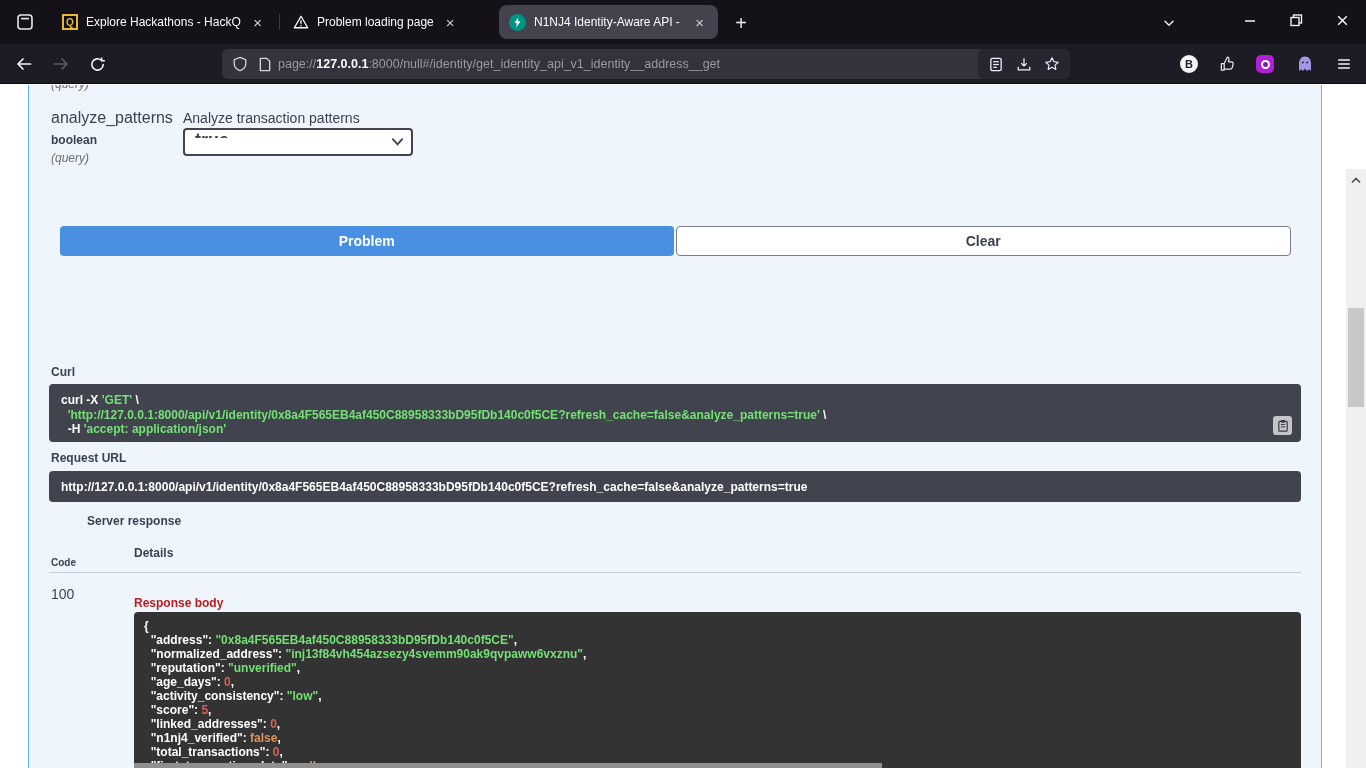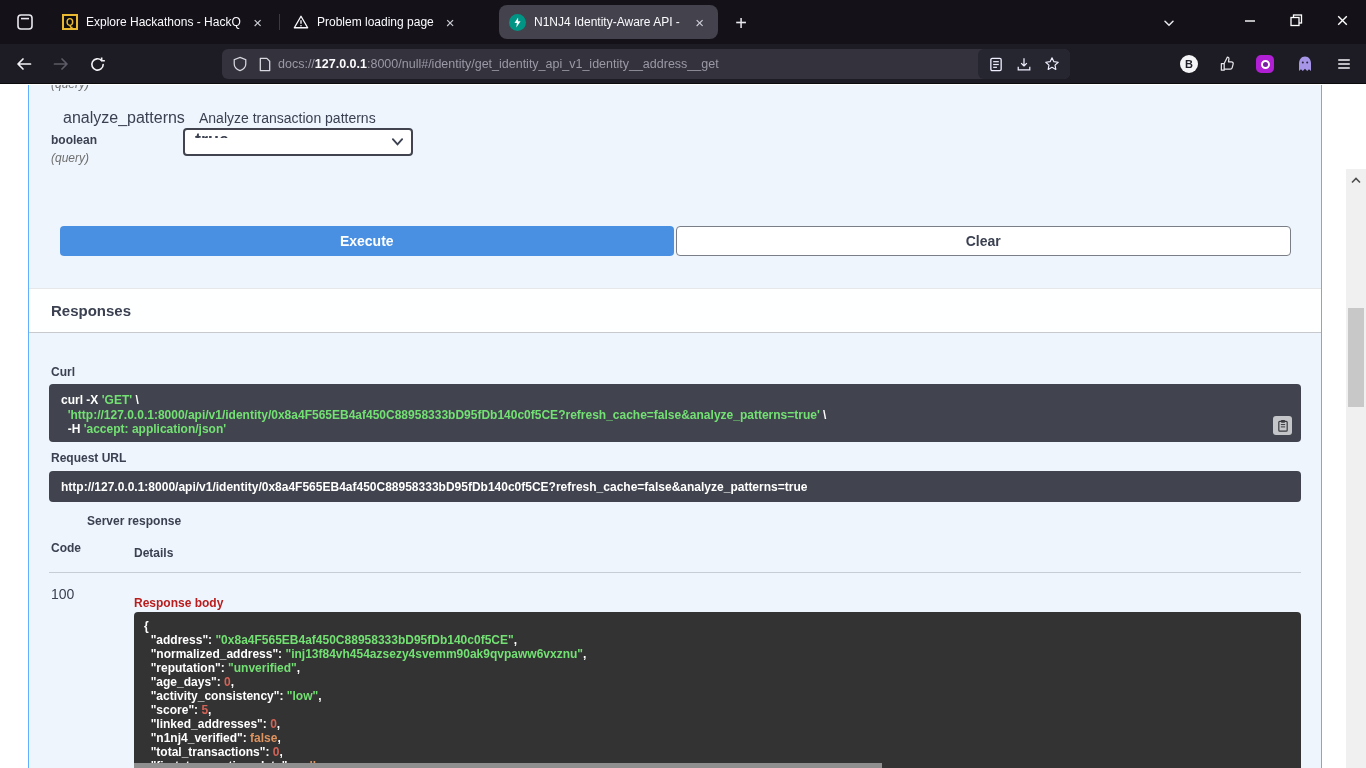--- a/index.html
+++ b/index.html
@@ -30,24 +30,24 @@
   .ext-icon { position:absolute; top:6px; width:28px; height:28px; display:flex; align-items:center; justify-content:center; }
   .ext-b { width:18px; height:18px; background:#f5f5f7; border-radius:50%; color:#20202a; font-weight:bold; font-size:11px; display:flex; align-items:center; justify-content:center; }
   .ext-purple { width:18px; height:18px; border-radius:5px; background:#b01fd4; display:flex; align-items:center; justify-content:center; }
   .ext-purple .ring { width:9px; height:9px; border:2px solid #fff; border-radius:50%; background:#7a1fa2; }
 
   
   .page { position:absolute; left:0; top:85px; width:1366px; height:683px; background:#fff; overflow:hidden; }
   .opblock { position:absolute; left:28px; top:0; width:1294px; height:683px; background:#eef5fd; border-left:1px solid #61affe; border-right:1px solid #61affe; overflow:hidden; }
   .mono { font-family:Liberation Sans, sans-serif; }
   .partial-query { position:absolute; left:22px; top:-8px; font-size:12px; font-style:italic; color:#6f6f6f; }
-  .param-name { position:absolute; left:22px; top:24px; font-size:16px; color:#3b4151;margin-left:12px; }
+  .param-name { position:absolute; left:22px; top:24px; font-size:16px; color:#3b4151; }
   .param-type { position:absolute; left:22px; top:48px; font-size:12px; font-weight:bold; color:#3b4151; }
   .param-loc  { position:absolute; left:22px; top:66px; font-size:12px; font-style:italic; color:#6f6f6f; }
-  .param-desc { position:absolute; left:170px; top:25px; font-size:14px; color:#3b4151; }
+  .param-desc { position:absolute; left:154px; top:25px; font-size:14px; color:#3b4151; }
   .param-select { position:absolute; left:154px; top:43px; width:230px; height:28px; border:2px solid #41444e; border-radius:4px; background:#fff; font-family:"Liberation Sans",sans-serif; font-size:18px; font-weight:bold; color:#3b4151; padding:0 28px 16px 10px; -webkit-appearance:none; appearance:none; }
   .select-chev { position:absolute; left:362px; top:52px; pointer-events:none; }
 
   .btn-row { position:absolute; left:31px; top:141px; width:1231px; height:30px; display:flex; gap:2px; }
   .btn-execute { flex:1; background:#4990e2; border:none; border-radius:4px; color:#fff; font-weight:bold; font-size:14px; font-family:"Liberation Sans",sans-serif; }
   .btn-clear { flex:1; background:#fff; border:1px solid #7a7f87; border-radius:4px; color:#3b4151; font-weight:bold; font-size:14px; font-family:"Liberation Sans",sans-serif; }
 
   .section-header { position:absolute; left:0; top:203px; width:100%; height:45px; background:rgba(255,255,255,0.92); border-top:1px solid rgba(59,65,81,0.12); border-bottom:1px solid rgba(59,65,81,0.28); display:flex; align-items:center; }
   .section-header h4 { font-size:15px; font-weight:bold; color:#3b4151; margin-left:22px; }
 
@@ -56,21 +56,21 @@
   .code-line { white-space:pre; }
   .tok-cmd { color:#ffffff; font-weight:bold; }
   .tok-plain { color:#ffffff; font-weight:bold; }
   .tok-str { color:#73e073; font-weight:bold; }
   .tok-key { color:#ffffff; font-weight:bold; }
   .tok-num { color:#d36357; font-weight:bold; }
   .tok-kw { color:#de935f; font-weight:bold; }
   .copy-btn { position:absolute; right:12px; bottom:8px; width:19px; height:19px; background:#c3c5c9; border-radius:3px; display:flex; align-items:center; justify-content:center; }
   .requrl-block { position:absolute; left:20px; top:386px; width:1252px; height:31px; background:#41444e; border-radius:4px; color:#fff; font-weight:bold; font-size:12px; display:flex; align-items:center; padding:0 12px; white-space:nowrap; overflow:hidden; }
   .tbl-divider { position:absolute; left:20px; top:487px; width:1252px; height:1px; background:rgba(59,65,81,0.22); }
-  .code-hdr { position:absolute; left:22px; top:456px; font-size:12px; font-weight:bold; color:#3b4151; }
+  .code-hdr { position:absolute; left:22px; top:472px; font-size:10px; font-weight:bold; color:#3b4151; }
   .details-hdr { position:absolute; left:105px; top:461px; font-size:12px; font-weight:bold; color:#3b4151; }
   .status-code { position:absolute; left:22px; top:501px; font-size:14px; color:#3b4151; }
   .respbody-lbl { position:absolute; left:105px; top:511px; font-size:12px; font-weight:bold; color:#b91c1c; }
   .resp-block { position:absolute; left:105px; top:527px; width:1167px; height:170px; background:#333333; border-radius:4px 4px 0 0; padding:7px 10px; font-size:12px; line-height:14px; overflow:hidden; }
   .h-scroll-thumb { position:absolute; left:105px; top:678px; width:748px; height:5px; background:#8f8f8f; }
 
   
   .v-scrollbar { position:absolute; left:1346px; top:84px; width:20px; height:684px; background:#f0f0f0; }
   .v-thumb { position:absolute; left:2px; top:139px; width:16px; height:99px; background:#c8c8c8; }
   .sb-arrow { position:absolute; left:0; width:20px; height:18px; display:flex; align-items:center; justify-content:center; color:#4d4d4d; }
@@ -166,21 +166,21 @@
         <svg width="16" height="16" viewBox="0 0 18 18">
           <path d="M9 1.5 L15.5 4 v5 c0 4.2-3.2 6.3-6.5 7.5 C5.7 15.3 2.5 13.2 2.5 9 V4 Z" fill="none" stroke="#d7d7de" stroke-width="1.4"></path>
         </svg>
       </div>
       <div style="margin-left:10px; display:flex; align-items:center;">
         <svg width="14" height="15" viewBox="0 0 14 16">
           <path d="M2 1.5 h7 l3 3 V14.5 H2 Z" fill="none" stroke="#d7d7de" stroke-width="1.4" stroke-linejoin="round"></path>
         </svg>
       </div>
       <div class="urlbar-text">
-        <span class="url-dim">docs://</span><span class="url-host">127.0.0.1</span><span class="url-dim">:8000/null#/identity/get_identity_api_v1_identity__address__get</span>
+        <span class="url-dim">page://</span><span class="url-host">127.0.0.1</span><span class="url-dim">:8000/null#/identity/get_identity_api_v1_identity__address__get</span>
       </div>
       <div class="urlbar-right">
         <div class="nav-mini">
           <svg width="14" height="15" viewBox="0 0 14 16">
             <rect x="1.5" y="1.5" width="11" height="13" rx="1.5" fill="none" stroke="#eef" stroke-width="1.4"></rect>
             <line x1="4" y1="5" x2="10" y2="5" stroke="#eef" stroke-width="1.3"></line>
             <line x1="4" y1="8" x2="10" y2="8" stroke="#eef" stroke-width="1.3"></line>
             <line x1="4" y1="11" x2="8" y2="11" stroke="#eef" stroke-width="1.3"></line>
           </svg>
         </div>
@@ -236,27 +236,24 @@
       <div class="param-desc">Analyze transaction patterns</div>
 
       <select class="param-select">
         <option>true</option>
       </select>
       <svg class="select-chev" width="13" height="10" viewBox="0 0 14 10">
         <path d="M2 2 L7 7.5 L12 2" fill="none" stroke="#3b4151" stroke-width="2" stroke-linecap="round"></path>
       </svg>
 
       <div class="btn-row">
-        <button class="btn-execute">Execute</button>
+        <button class="btn-execute">Problem</button>
         <button class="btn-clear">Clear</button>
       </div>
 
-      <div class="section-header">
-        <h4>Responses</h4>
-      </div>
 
       <div class="lbl" style="top:280px;">Curl</div>
       <div class="codeblock mono" style="top:299px; height:58px;"><div class="code-line"><span class="tok-cmd">curl -X </span><span class="tok-str">'GET'</span><span class="tok-plain"> \</span></div><div class="code-line"><span class="tok-plain">  </span><span class="tok-str">'http://127.0.0.1:8000/api/v1/identity/0x8a4F565EB4af450C88958333bD95fDb140c0f5CE?refresh_cache=false&amp;analyze_patterns=true'</span><span class="tok-plain"> \</span></div><div class="code-line"><span class="tok-plain">  </span><span class="tok-cmd">-H </span><span class="tok-str">'accept: application/json'</span></div></div>
       <div class="copy-btn" style="position:absolute; left:1244px; top:331px;">
         <svg width="12" height="13" viewBox="0 0 12 14">
           <rect x="1.5" y="2.5" width="9" height="10.5" rx="1" fill="none" stroke="#3b3b41" stroke-width="1.3"></rect>
           <rect x="3.8" y="1" width="4.4" height="3" rx="0.8" fill="#3b3b41"></rect>
           <line x1="3.7" y1="6" x2="8.3" y2="6" stroke="#3b3b41" stroke-width="1.1"></line>
           <line x1="3.7" y1="8.5" x2="8.3" y2="8.5" stroke="#3b3b41" stroke-width="1.1"></line>
         </svg>

